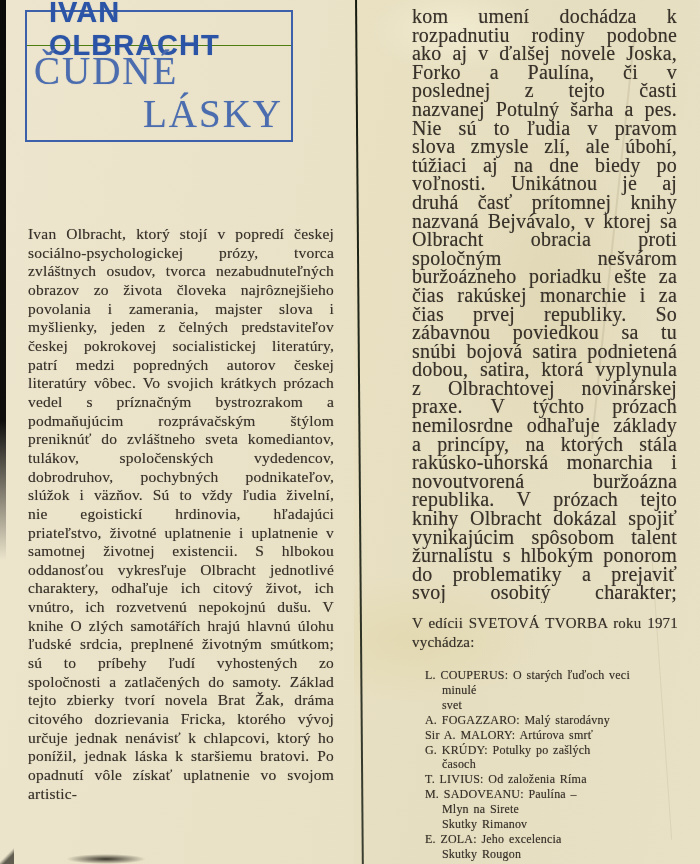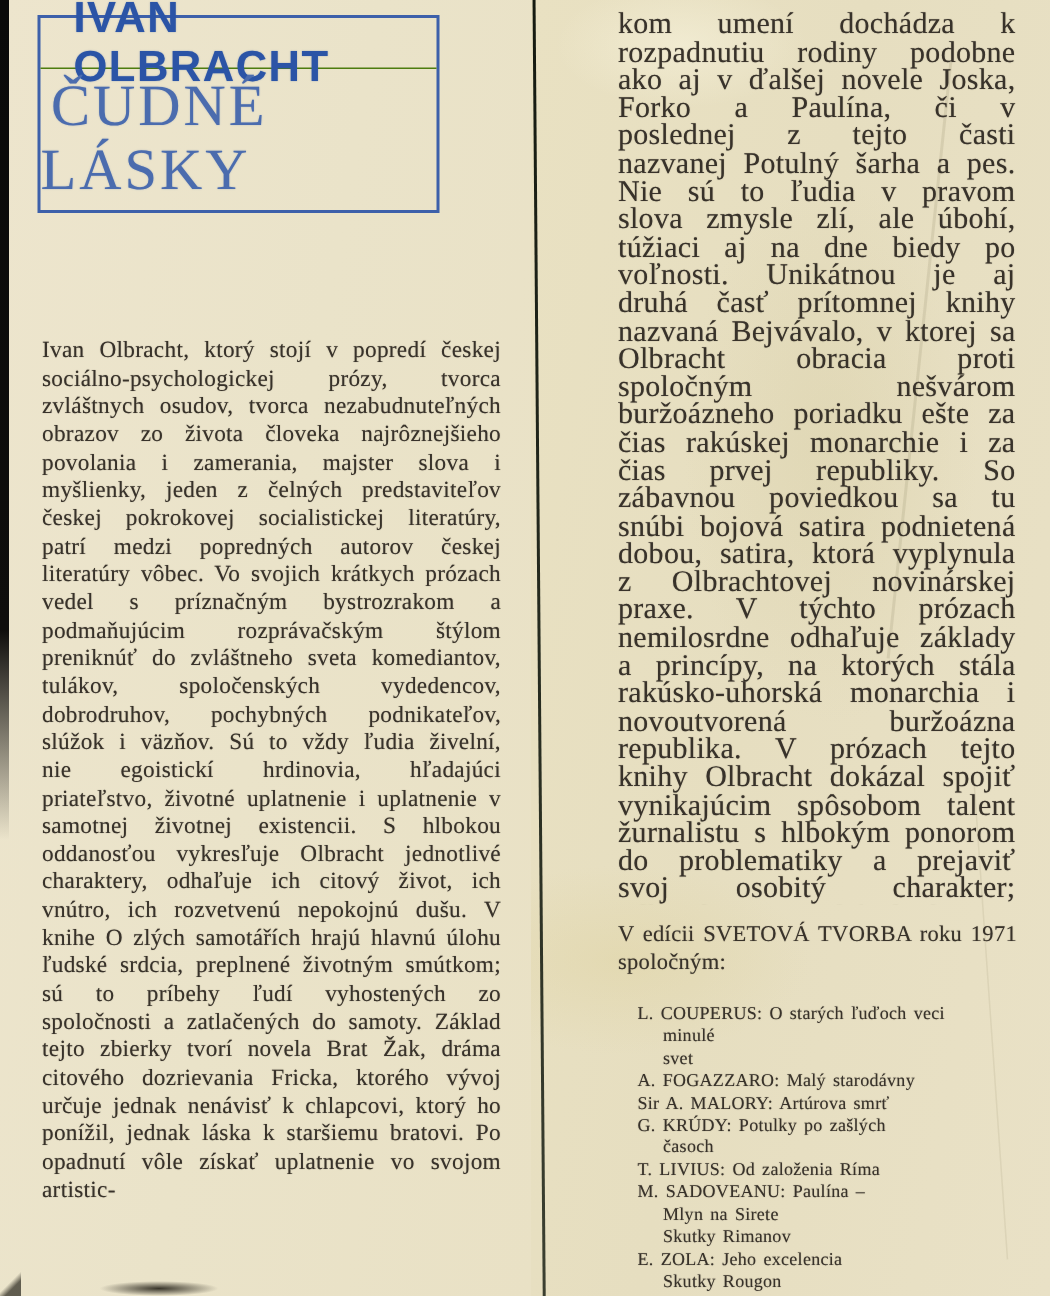--- a/index.html
+++ b/index.html
@@ -60,21 +60,21 @@
     font-family:Liberation Sans, sans-serif; font-weight:bold;
     font-size:29px; letter-spacing:1px; color:#2b54a6;
     text-shadow:0 0 1px rgba(43,84,166,0.5);
   }
   .title-serif {
     font-family:"Liberation Serif", serif; color:#4b6cae;
     font-size:39px; line-height:42px; letter-spacing:2px;
     text-shadow:0 0 1px rgba(75,108,174,0.45);
   }
   .title-l1 { margin:4px 0 0 7px; }
-  .title-l2 { text-align:left; padding-right:24px; margin-top:1px; }
+  .title-l2 { text-align:right; padding-right:8px; margin-top:1px; }
 
   
   .par {
     text-align:justify; color:#38322a;
     letter-spacing:0.2px; word-spacing:2.5px;
     text-shadow:0 0 0.7px rgba(56,50,42,0.5);
   }
   .left-par {
     position:absolute; left:28px; top:225px; width:306px; height:637px;
     overflow:hidden; font-size:15.5px; line-height:18.65px;
@@ -114,21 +114,21 @@
     <div class="title-serif title-l1">ČUDNÉ</div>
     <div class="title-serif title-l2">LÁSKY</div>
   </div>
 
   <div class="par left-par">Ivan Olbracht, ktorý stojí v popredí českej sociálno-psychologickej prózy, tvorca zvláštnych osudov, tvorca nezabudnuteľných obrazov zo života človeka najrôznejšieho povolania i zamerania, majster slova i myšlienky, jeden z čelných predstaviteľov českej pokrokovej socialistickej literatúry, patrí medzi popredných autorov českej literatúry vôbec. Vo svojich krátkych prózach vedel s príznačným bystrozrakom a podmaňujúcim rozprávačským štýlom preniknúť do zvláštneho sveta komediantov, tulákov, spoločenských vydedencov, dobrodruhov, pochybných podnikateľov, slúžok i väzňov. Sú to vždy ľudia živelní, nie egoistickí hrdinovia, hľadajúci priateľstvo, životné uplatnenie i uplatnenie v samotnej životnej existencii. S hlbokou oddanosťou vykresľuje Olbracht jednotlivé charaktery, odhaľuje ich citový život, ich vnútro, ich rozvetvenú nepokojnú dušu. V knihe O zlých samotářích hrajú hlavnú úlohu ľudské srdcia, preplnené životným smútkom; sú to príbehy ľudí vyhostených zo spoločnosti a zatlačených do samoty. Základ tejto zbierky tvorí novela Brat Žak, dráma citového dozrievania Fricka, ktorého vývoj určuje jednak nenávisť k chlapcovi, ktorý ho ponížil, jednak láska k staršiemu bratovi. Po opadnutí vôle získať uplatnenie vo svojom artistic-</div>
 
   <div class="par right-par">kom umení dochádza k rozpadnutiu rodiny podobne ako aj v ďalšej novele Joska, Forko a Paulína, či v poslednej z tejto časti nazvanej Potulný šarha a pes. Nie sú to ľudia v pravom slova zmysle zlí, ale úbohí, túžiaci aj na dne biedy po voľnosti. Unikátnou je aj druhá časť prítomnej knihy nazvaná Bejvávalo, v ktorej sa Olbracht obracia proti spoločným nešvárom buržoázneho poriadku ešte za čias rakúskej monarchie i za čias prvej republiky. So zábavnou poviedkou sa tu snúbi bojová satira podnietená dobou, satira, ktorá vyplynula z Olbrachtovej novinárskej praxe. V týchto prózach nemilosrdne odhaľuje základy a princípy, na ktorých stála rakúsko-uhorská monarchia i novoutvorená buržoázna republika. V prózach tejto knihy Olbracht dokázal spojiť vynikajúcim spôsobom talent žurnalistu s hlbokým ponorom do problematiky a prejaviť svoj osobitý charakter; Olbracht sa tu ukázal ako typ spisovateľa s útočnou iróniou a sarkazmom na bývalú rakúsko-uhorskú spoločnosť i českú buržoáznu spoločnosť. Silnou stránkou týchto próz – ako vôbec celého Olbrachtovho diela – je ich ideová priebojnosť a umelecká vyspelosť.</div>
 
   <div class="edition">
     <div class="edition-l1">V edícii SVETOVÁ TVORBA roku 1971</div>
-    <div class="edition-l2">spoločným:</div>
+    <div class="edition-l2">vychádza:</div>
   </div>
 
   <div class="books">
     <div class="book">
       <div class="book-line">L. COUPERUS: O starých ľuďoch veci</div>
       <div class="book-line indent">minulé</div>
     </div>
     <div class="book">
       <div class="book-line indent">svet</div>
       <div class="book-line">A. FOGAZZARO: Malý starodávny</div>

